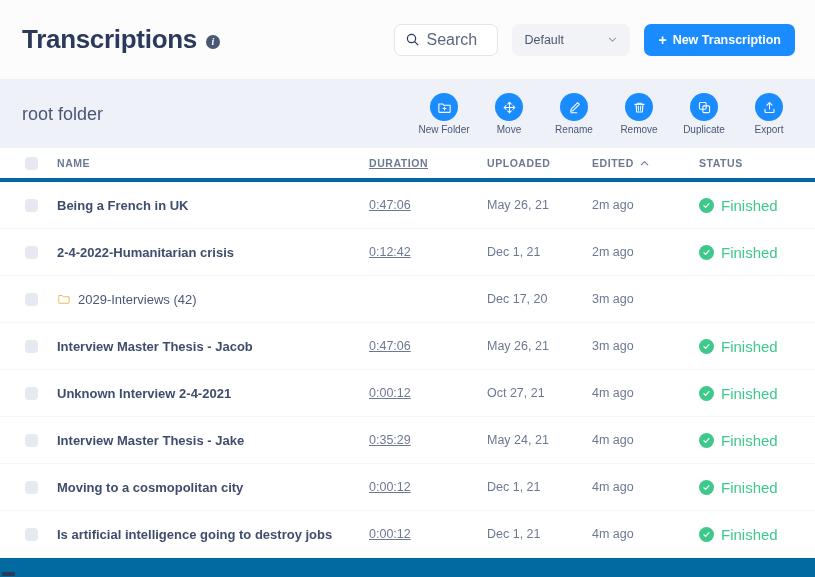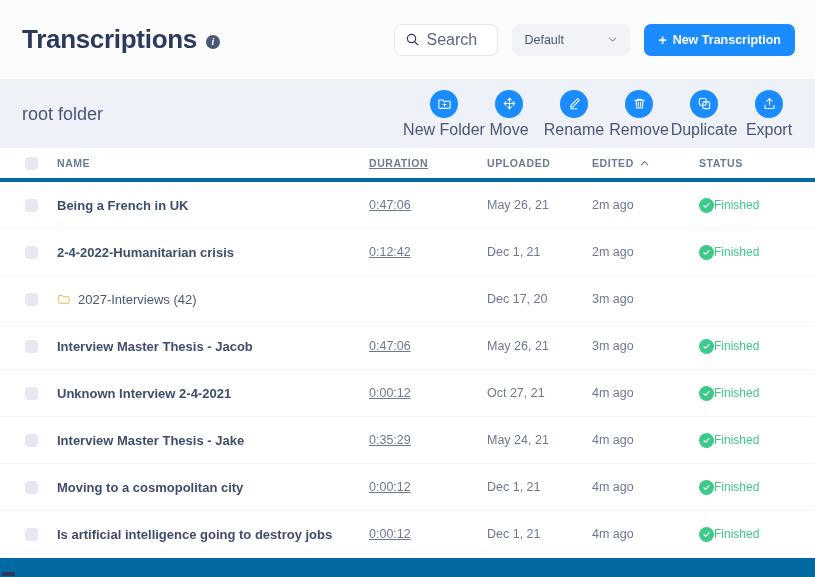--- a/index.html
+++ b/index.html
@@ -76,21 +76,21 @@
   .tool-btn {
     display: flex; flex-direction: column; align-items: center;
     gap: 3px; cursor: pointer; width: 56px;
   }
   .tool-circle {
     width: 28px; height: 28px; border-radius: 50%;
     background: #1a8cff; display: flex;
     align-items: center; justify-content: center;
   }
   .tool-label {
-    font-size: 16px; color: #4a5775; white-space: nowrap;
+    font-size: 10px; color: #4a5775; white-space: nowrap;
   }
 
   
   .table { background: #ffffff; }
   .thead {
     display: flex; align-items: center; height: 34px;
     border-bottom: 4px solid #0369a1;
   }
   .row {
     display: flex; align-items: center; height: 47px;
@@ -113,22 +113,22 @@
   }
   .th-sort { display: flex; align-items: center; gap: 5px; }
 
   .cell-name {
     font-size: 13px; color: #4a5775;
     display: flex; align-items: center; gap: 7px;
   }
   .cell-name.file { font-weight: bold; color: #3f4d6d; }
   .cell-txt { font-size: 12.5px; color: #6d7893; }
   .status {
-    display: flex; align-items: center; 
-    font-size: 12px; color: #3ec98b; font-weight: 500;
+    display: flex; align-items: center; gap: 7px;
+    font-size: 15px; color: #3ec98b; font-weight: 500;
   }
   .check-badge {
     width: 15px; height: 15px; border-radius: 50%;
     background: #3ec98b; display: flex;
     align-items: center; justify-content: center; flex: 0 0 auto;
   }
   .folder-icon { flex: 0 0 auto; display: block; }
 
   .scroll-nub {
     position: absolute; left: 2px; bottom: 1px;
@@ -320,21 +320,21 @@
         </div>
         <div class="row">
           <div class="c-check">
             <div class="checkbox"></div>
           </div>
           <div class="c-name">
             <div class="cell-name folder">
               <svg class="folder-icon" width="14" height="14" viewBox="0 0 20 20">
                 <path d="M2.6 5h5l1.3 1.8h8.5v8.4a.9.9 0 0 1-.9.9H3.5a.9.9 0 0 1-.9-.9z" fill="none" stroke="#f0b755" stroke-width="1.4" stroke-linejoin="round"></path>
               </svg>
-              <span>2027-Interviews (42)</span>
+              <span>2029-Interviews (42)</span>
             </div>
           </div>
           <div class="c-dur cell-txt"></div>
           <div class="c-upl cell-txt">Dec 17, 20</div>
           <div class="c-edit cell-txt">3m ago</div>
           <div class="c-stat"></div>
         </div>
         <div class="row">
           <div class="c-check">
             <div class="checkbox"></div>

